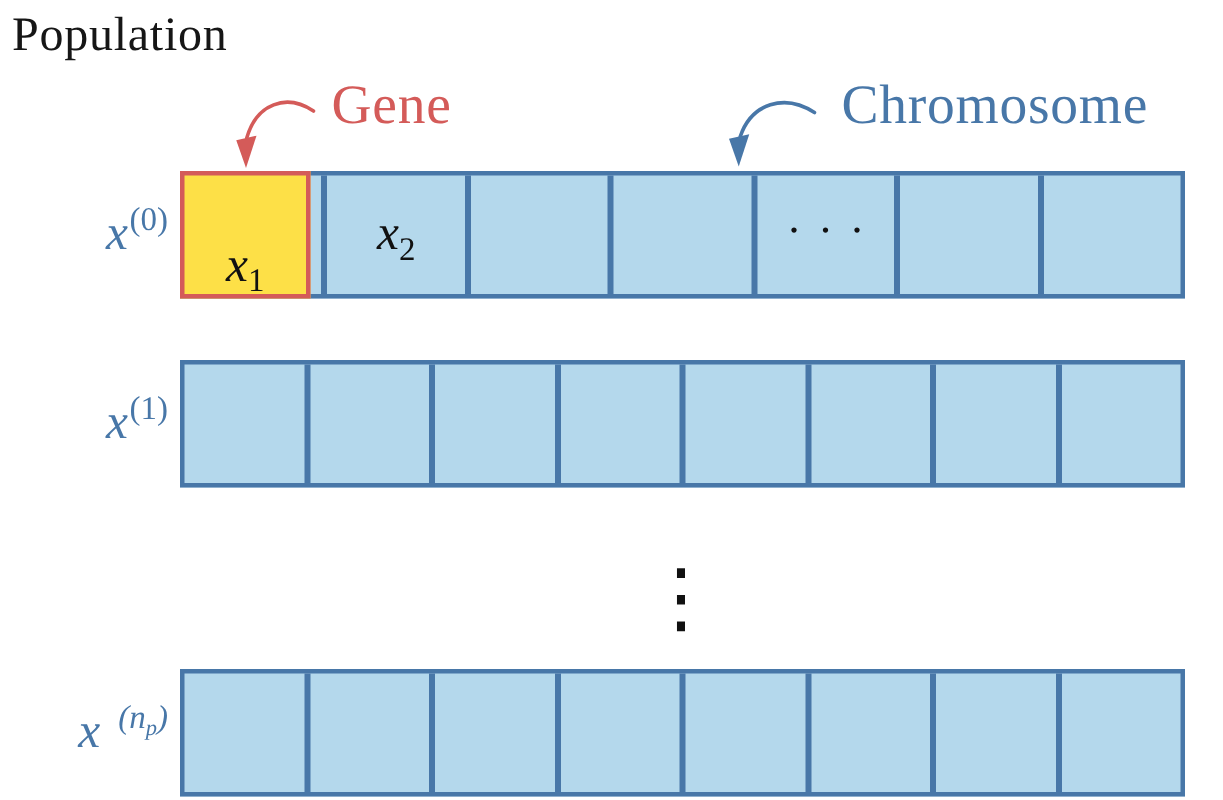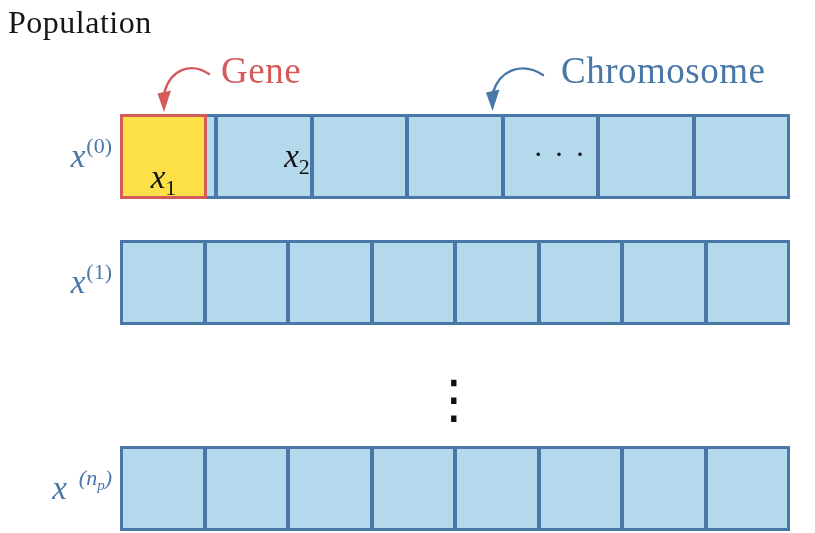--- a/index.html
+++ b/index.html
@@ -22,21 +22,21 @@
   
   .row{
     left:120px;width:670px;height:85px;box-sizing:border-box;
     border:3px solid #4877a8;background:#b4d8ec;display:flex;
   }
   #row-0{top:114px;}
   #row-1{top:240px;}
   #row-2{top:446px;}
   .cell{
     flex:1;border-left:4px solid #4877a8;box-sizing:border-box;
-    display:flex;align-items:center;justify-content:flex-end;
+    display:flex;align-items:center;justify-content:center;
   }
   .cell:first-child{border-left:none;}
 
   .cell-text{font-size:33px;color:#111;white-space:nowrap;}
   .math-x{font-style:italic;}
   .cell-sub{font-size:22px;font-style:normal;position:relative;top:7px;}
   .cell-sub.it{font-style:italic;}
   .hdots{font-size:30px;letter-spacing:11px;color:#111;position:relative;top:-3px;padding-left:11px;}
 
   

